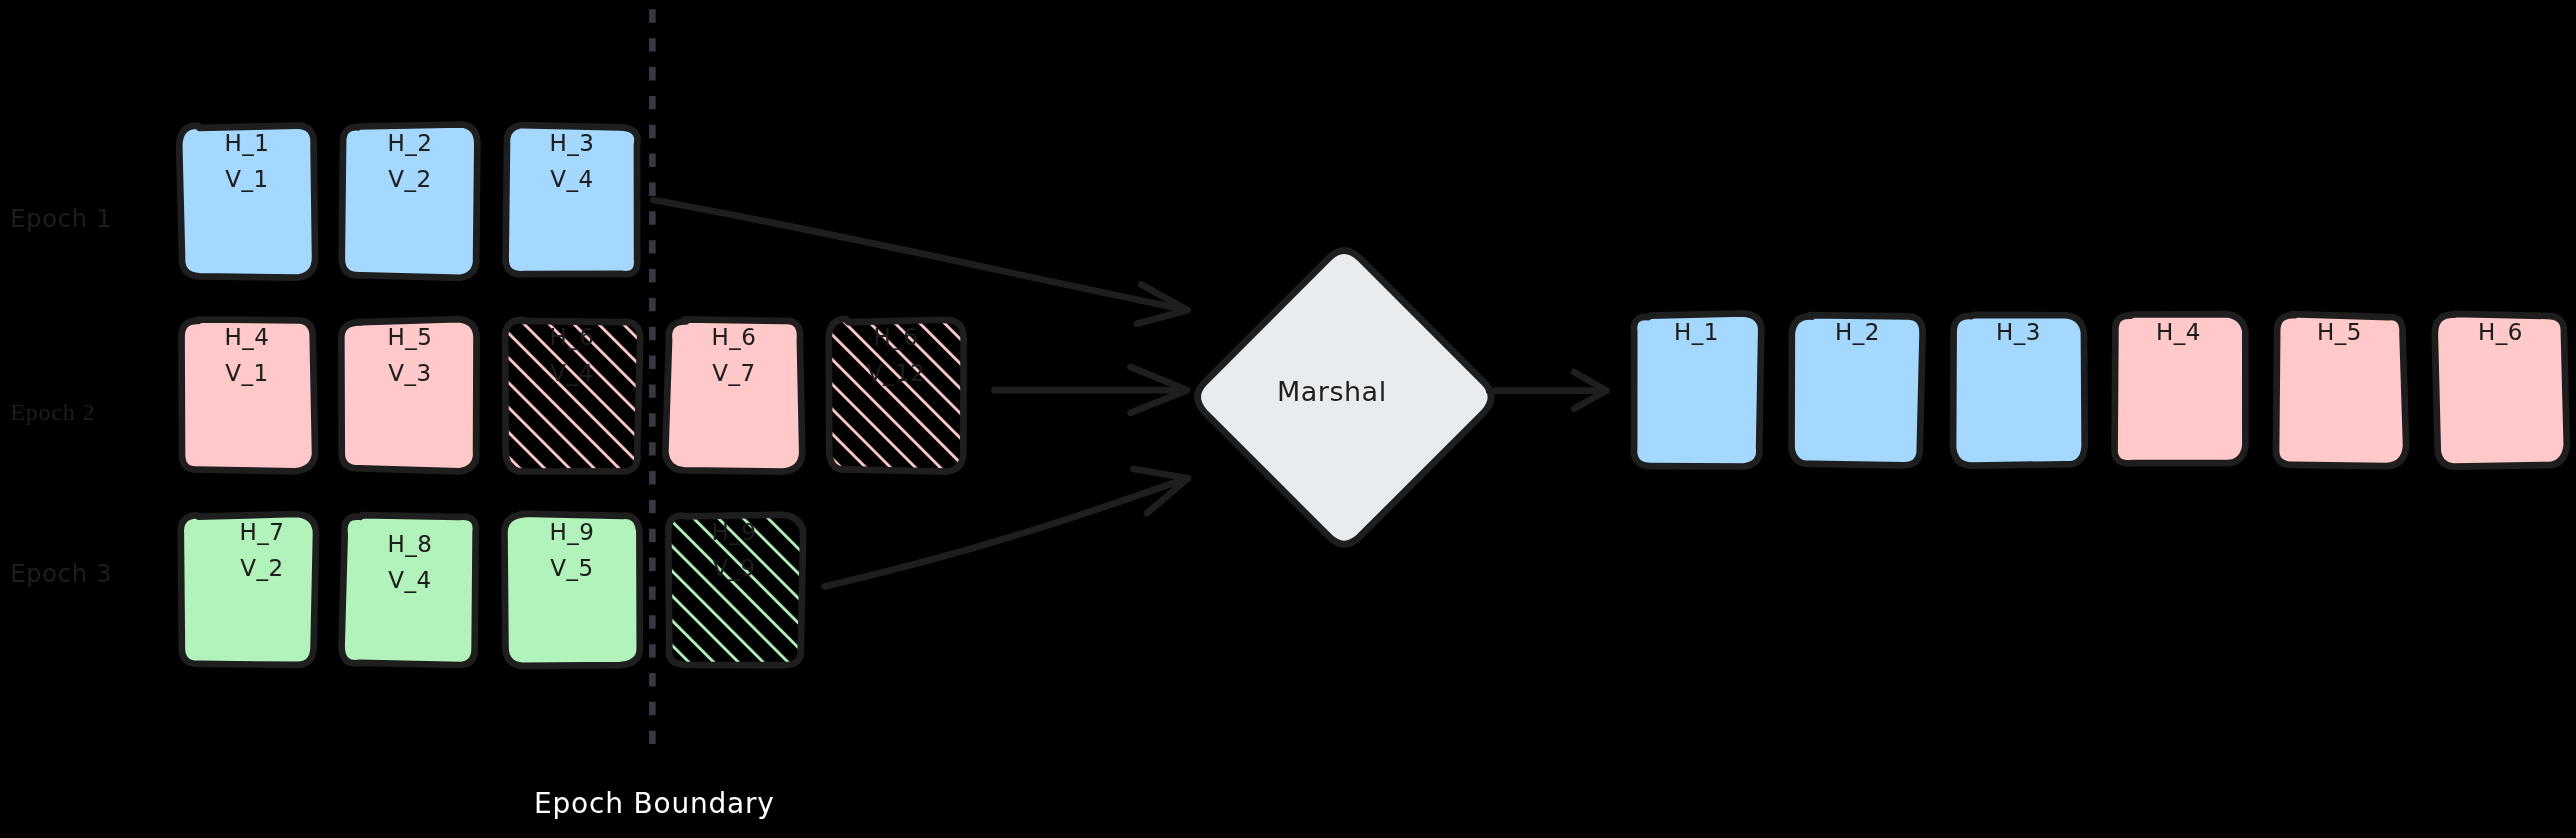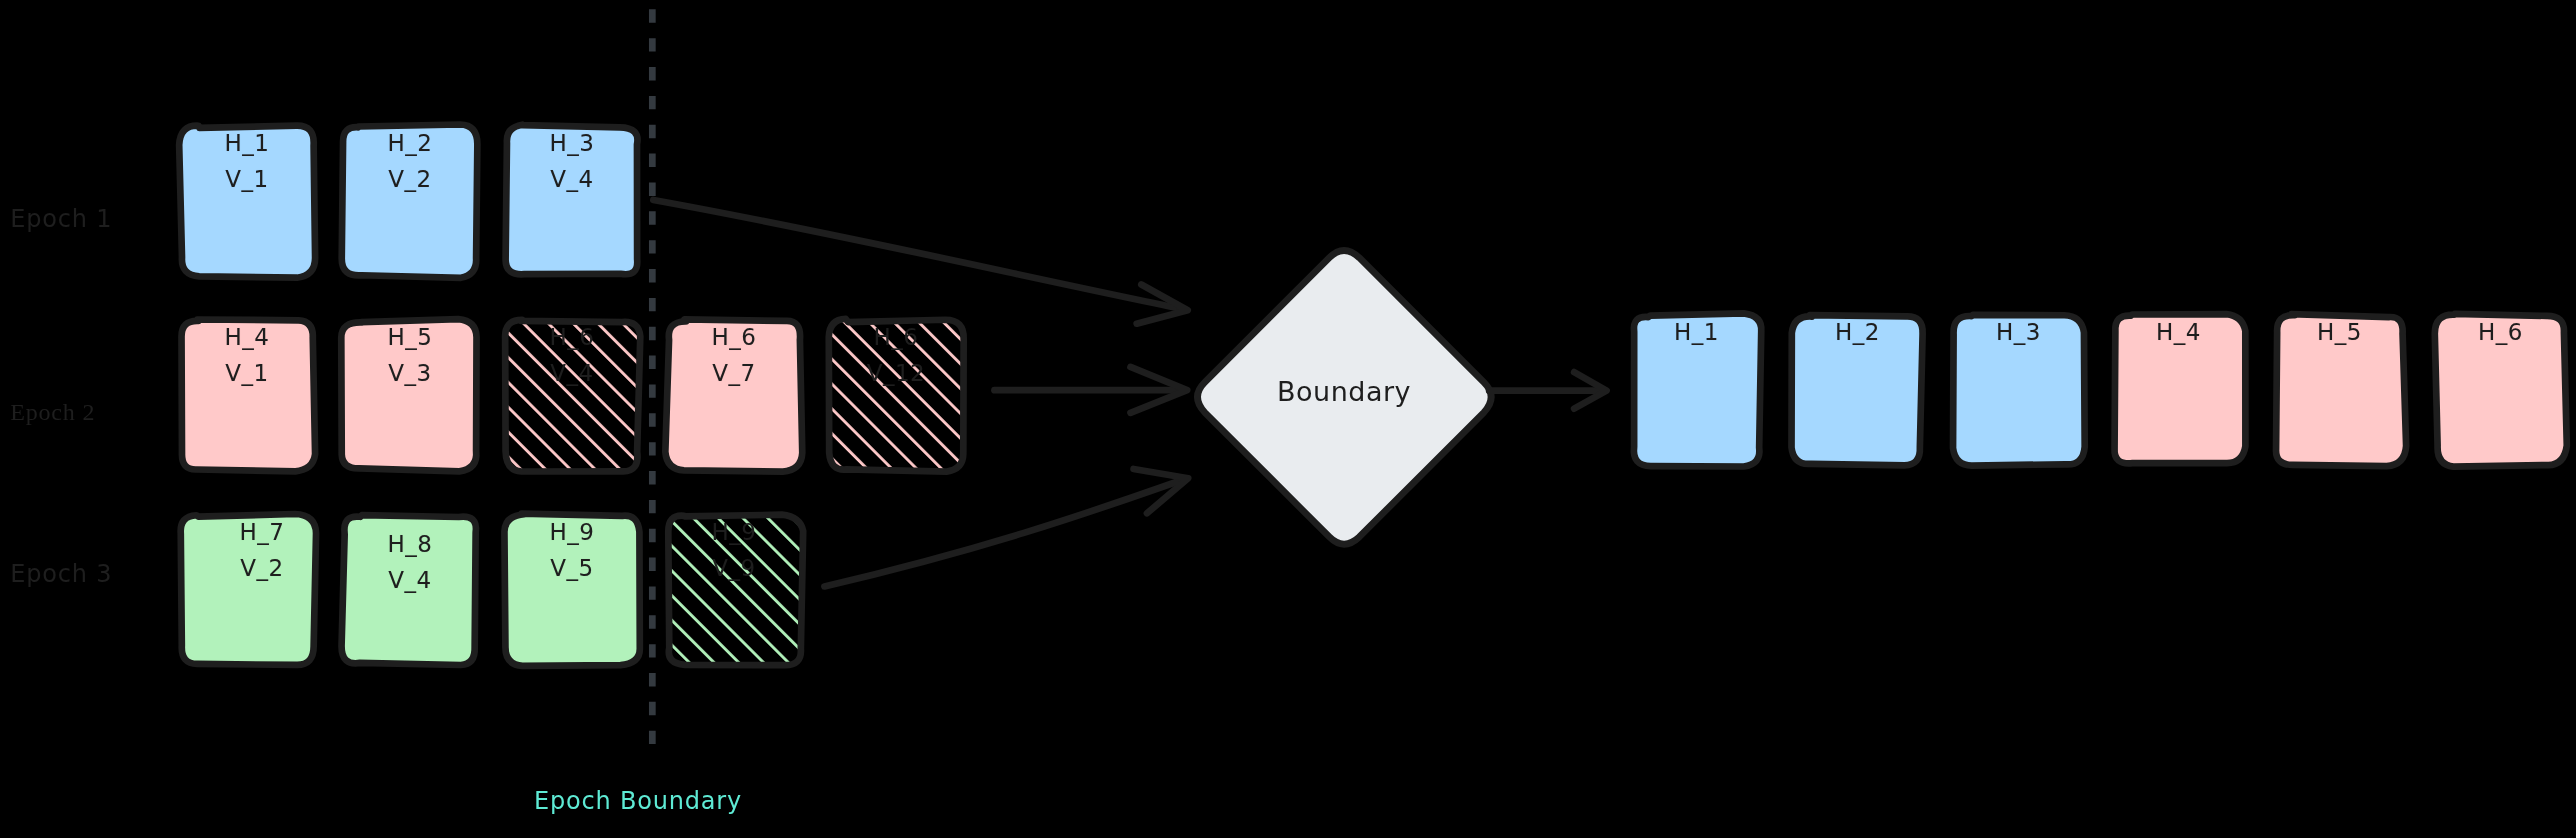--- a/index.html
+++ b/index.html
@@ -33,22 +33,22 @@
   .epoch-label{
     position:absolute;
     color:#1e1e1e;
     font-size:24px;
     letter-spacing:0.8px;
     white-space:nowrap;
     margin-top:12px;
   }
   .boundary-label{
     position:absolute;
-    color:#5eead4;
-    font-size:24px;
+    color:#ffffff;
+    font-size:28px;
     letter-spacing:0.8px;
     white-space:nowrap;
   }
   .marshal-label{
     position:absolute;
     color:#1e1e1e;
     font-size:27px;
     letter-spacing:0.5px;
     white-space:nowrap;
     z-index:5;
@@ -285,21 +285,21 @@
           Q5915.830066872428,612.7199074074074 5915.502297668038,644.5611796982167
           L5917.222942386831,870.2777091906721
           Q5915.997813786008,902.9339506172839 5879.923491083677,904.0811385459533
           L5696.360185185185,899.7729766803841
           Q5664.110005144033,900.4257716049383 5663.159499314129,868.1936899862826
           L5667.201131687243,645.4163923182442
           Q5662.166640946502,613.1953703703704 5699.876989026063,615.565500685871 Z" fill="#b2f2bb" stroke="#1e1e1e" stroke-width="13" stroke-linejoin="round"></path>
       </g>
   </svg>
 
-  <div class="marshal-label" style="left:1277px;top:376px;">Boundary</div>
+  <div class="marshal-label" style="left:1277px;top:376px;">Marshal</div>
 
   <div id="labels-layer">
       <div class="epoch-label" style="left: 10.3px; top: 193px;">Epoch 1</div>
       <div class="node" style="left: 180px; top: 126px; width: 134px; height: 149px;">
         <div class="ntext"><span>H_1</span><span class="l2">V_1</span></div>
       </div>
       <div class="node" style="left: 343px; top: 126px; width: 134px; height: 149px;">
         <div class="ntext"><span>H_2</span><span class="l2">V_2</span></div>
       </div>
       <div class="node" style="left: 505px; top: 126px; width: 134px; height: 149px;">

